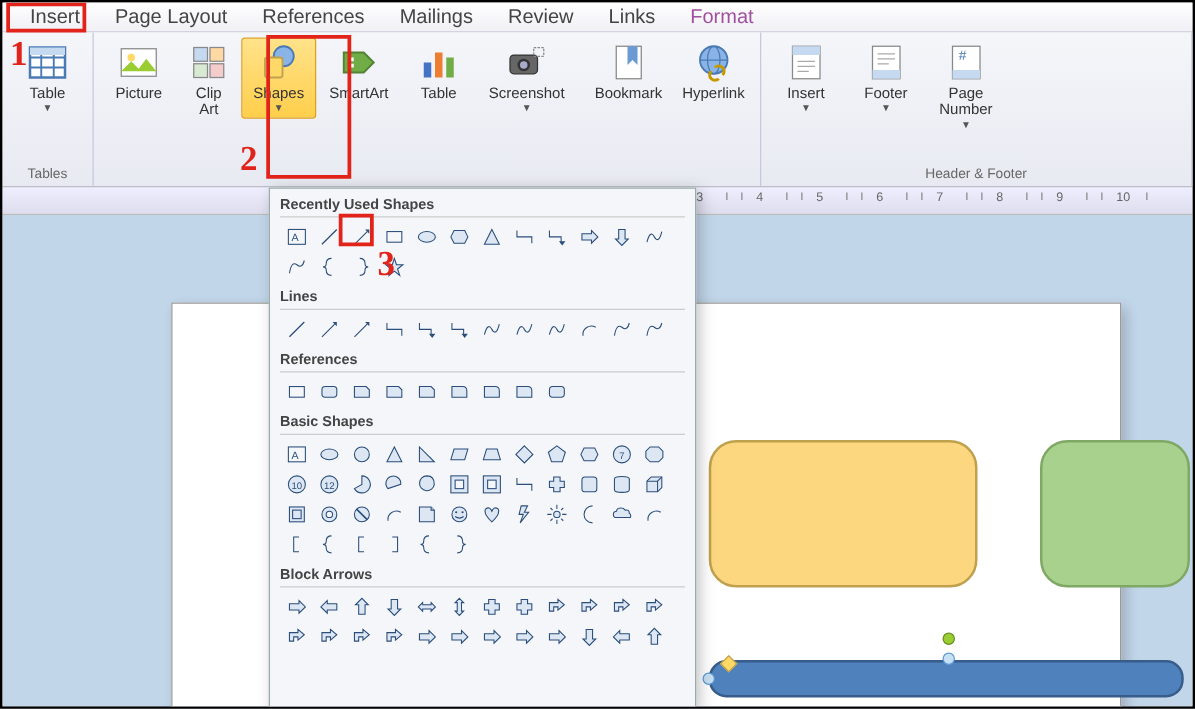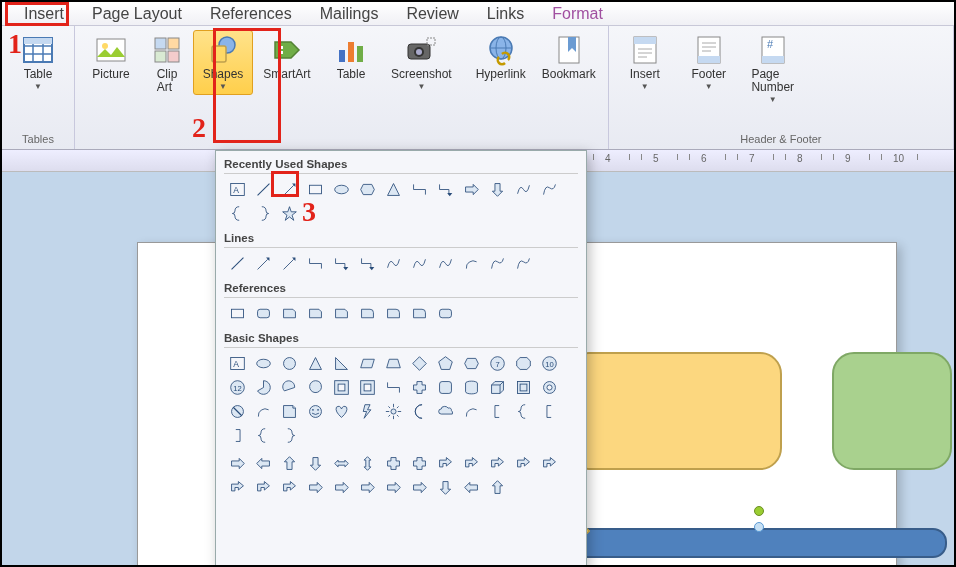--- a/index.html
+++ b/index.html
@@ -8,35 +8,35 @@
 .tab{padding:3px 14px;font-size:16px;color:#444;cursor:pointer;position:relative;top:1px}
 .tab.context{color:#a04fa0}
 .ribbon{display:flex;height:124px;background:linear-gradient(#f5f6fa,#e8eaf2);border-bottom:1px solid #aab}
 .group{display:flex;flex-direction:column;padding:4px 6px 0;border-right:1px solid #c8c8dd}
 .group-items{flex:1;display:flex;align-items:flex-start;gap:4px}
 .group-label{text-align:center;font-size:11px;color:#666;padding:2px 0 4px}
 .btn{display:flex;flex-direction:column;align-items:center;justify-content:flex-start;padding:4px 6px;font-size:12px;color:#333;cursor:pointer;border-radius:3px;min-width:60px}
 .btn.selected{background:linear-gradient(#ffe28a,#ffcf4b);border:1px solid #e0a020;padding:3px 5px}
 .btn.disabled{color:#aaa;cursor:default}
 .btn .ic{width:32px;height:32px;display:flex;align-items:center;justify-content:center;margin-bottom:2px}
-.btn .lbl{text-align:left;line-height:13px}
+.btn .lbl{text-align:center;line-height:13px}
 .arrow-down{font-size:8px;color:#555;margin-top:1px}
 .ruler{height:22px;background:linear-gradient(#eef,#dde);border-bottom:1px solid #bbb;position:relative;font-size:9px;color:#666;overflow:hidden}
 .tick{position:absolute;top:4px;border-left:1px solid #888;height:6px}
 .ticknum{position:absolute;top:3px;font-size:10px}
 .canvas{position:relative;background:#c2d6ea;height:397px}
 .page{position:absolute;left:135px;top:70px;width:760px;height:340px;background:#fff;border:1px solid #999;box-shadow:4px 4px 10px rgba(0,0,0,.2)}
 .shp{position:absolute;border-radius:22px}
 .shp.yellow{left:565px;top:350px;width:215px;height:118px;background:#fcd77f;border:2px solid #bfa04d}
 .shp.green{left:830px;top:350px;width:120px;height:118px;background:#a9d18e;border:2px solid #7fa865}
 .shp.blue{position:absolute;left:565px;top:526px;width:380px;height:30px;background:#4f81bd;border:2px solid #385d8a;border-radius:14px}
 .handle{position:absolute;width:10px;height:10px;border:1px solid #5b9bd5;background:#c7e0f4;border-radius:50%}
 .handle.rot{background:#9acd32;border-color:#6b8e23}
 .handle.adj{background:#ffd966;transform:rotate(45deg);border-color:#bfa04d;border-radius:0}
-.gallery{position:absolute;left:213px;top:148px;width:372px;height:418px;background:#f5f6fa;border:1px solid #9aa;box-shadow:3px 3px 12px rgba(0,0,0,.25);z-index:50;overflow:hidden}
+.gallery{position:absolute;left:213px;top:148px;width:342px;height:418px;background:#f5f6fa;border:1px solid #9aa;box-shadow:3px 3px 12px rgba(0,0,0,.25);z-index:50;overflow:hidden}
 .gsec{padding:4px 8px 0}
 .gsec .hdr{font-size:11.5px;font-weight:bold;color:#444;padding:3px 0;border-bottom:1px solid #ccc;margin-bottom:3px}
 .grow{display:flex;flex-wrap:wrap;gap:0}
 .gi{width:26px;height:24px;display:flex;align-items:center;justify-content:center;border:1px solid transparent;cursor:pointer;font-size:14px;color:#2a4d7a}
 .gi svg{width:17px;height:17px}
 .annot{position:absolute;border:3px solid #e2231a;z-index:100;pointer-events:none}
 .annot-num{position:absolute;font:bold 28px/1 "Times New Roman",serif;color:#e2231a;z-index:101;pointer-events:none}
 </style>
 </head>
 <body>
@@ -140,36 +140,36 @@
       </div>
     </div>
     <div class="group-label">&nbsp;</div>
   </div>
 
   <div class="group">
     <div class="group-items">
       <div class="btn">
         <span class="ic">
             <svg viewBox="0 0 32 32">
+              <rect x="6" y="3" width="20" height="26" fill="#fff" stroke="#888"></rect>
+              <path d="M15 3 L15 18 L19 14 L23 18 L23 3 Z" fill="#6b9bd2"></path>
+            </svg>
+          </span>
+        <span class="lbl">Bookmark</span>
+      </div>
+      <div class="btn">
+        <span class="ic">
+            <svg viewBox="0 0 32 32">
               <circle cx="16" cy="14" r="11" fill="#8ab4e8" stroke="#4a7ab4" stroke-width="1.5"></circle>
               <ellipse cx="16" cy="14" rx="5" ry="11" fill="none" stroke="#4a7ab4"></ellipse>
               <line x1="5" y1="14" x2="27" y2="14" stroke="#4a7ab4"></line>
               <path d="M14 23 a4 4 0 0 0 6 6 M23 26 a4 4 0 0 0 -6 -6" fill="none" stroke="#c49a00" stroke-width="2.5"></path>
             </svg>
           </span>
         <span class="lbl">Hyperlink</span>
-      </div>
-      <div class="btn">
-        <span class="ic">
-            <svg viewBox="0 0 32 32">
-              <rect x="6" y="3" width="20" height="26" fill="#fff" stroke="#888"></rect>
-              <path d="M15 3 L15 18 L19 14 L23 18 L23 3 Z" fill="#6b9bd2"></path>
-            </svg>
-          </span>
-        <span class="lbl">Bookmark</span>
       </div>
     </div>
   </div>
 
   <div class="group" style="flex:1">
     <div class="group-items">
       <div class="btn">
         <span class="ic">
             <svg viewBox="0 0 32 32">
               <rect x="5" y="3" width="22" height="26" fill="#fff" stroke="#888"></rect>
@@ -692,20 +692,21 @@
           </svg>
         </div>
         <div class="gi">
           <svg viewBox="0 0 20 20">
             <path d="M8 2 Q13 2 13 7 Q13 10 16 10 Q13 10 13 13 Q13 18 8 18" fill="none" stroke="#2a4d7a"></path>
           </svg>
         </div>
       </div>
   </div>
   <div class="gsec">
+    <div class="hdr">Block Arrows</div>
     <div class="grow" id="row-block">
         <div class="gi">
           <svg viewBox="0 0 20 20">
             <path d="M3 7 L12 7 L12 4 L18 10 L12 16 L12 13 L3 13 Z" fill="#dce7f3" stroke="#2a4d7a"></path>
           </svg>
         </div>
         <div class="gi">
           <svg viewBox="0 0 20 20">
             <path d="M17 7 L8 7 L8 4 L2 10 L8 16 L8 13 L17 13 Z" fill="#dce7f3" stroke="#2a4d7a"></path>
           </svg>

